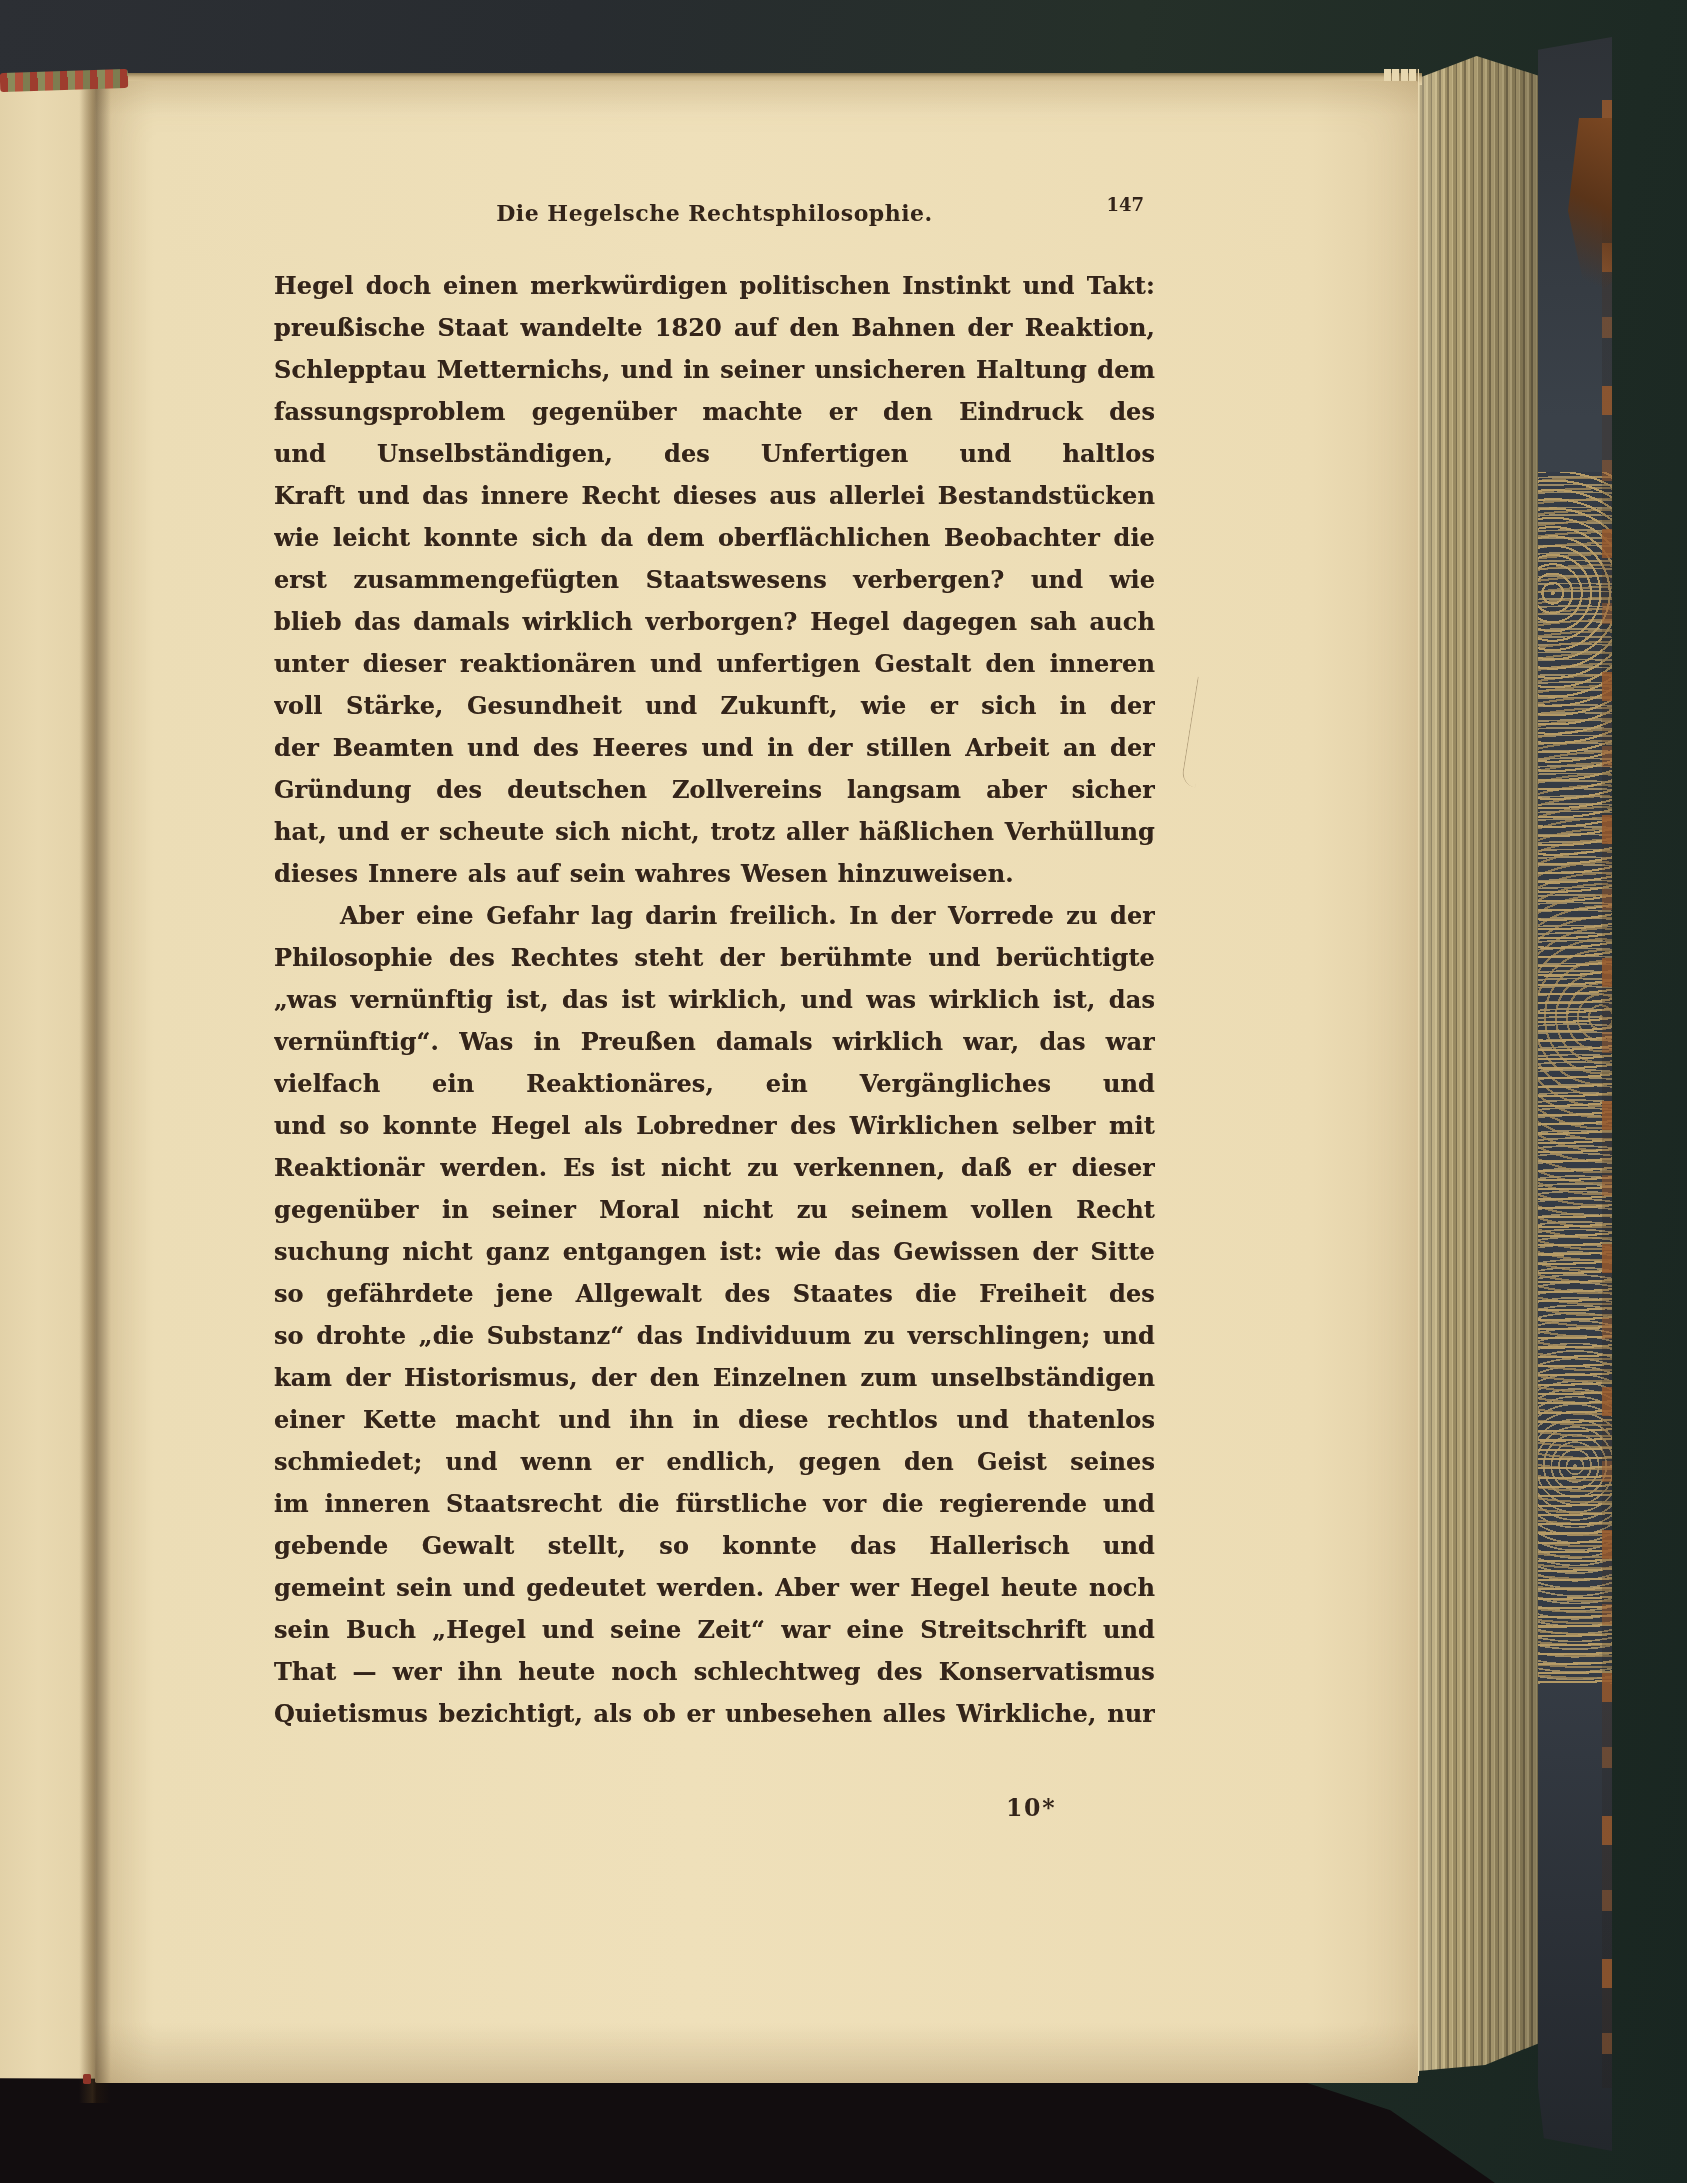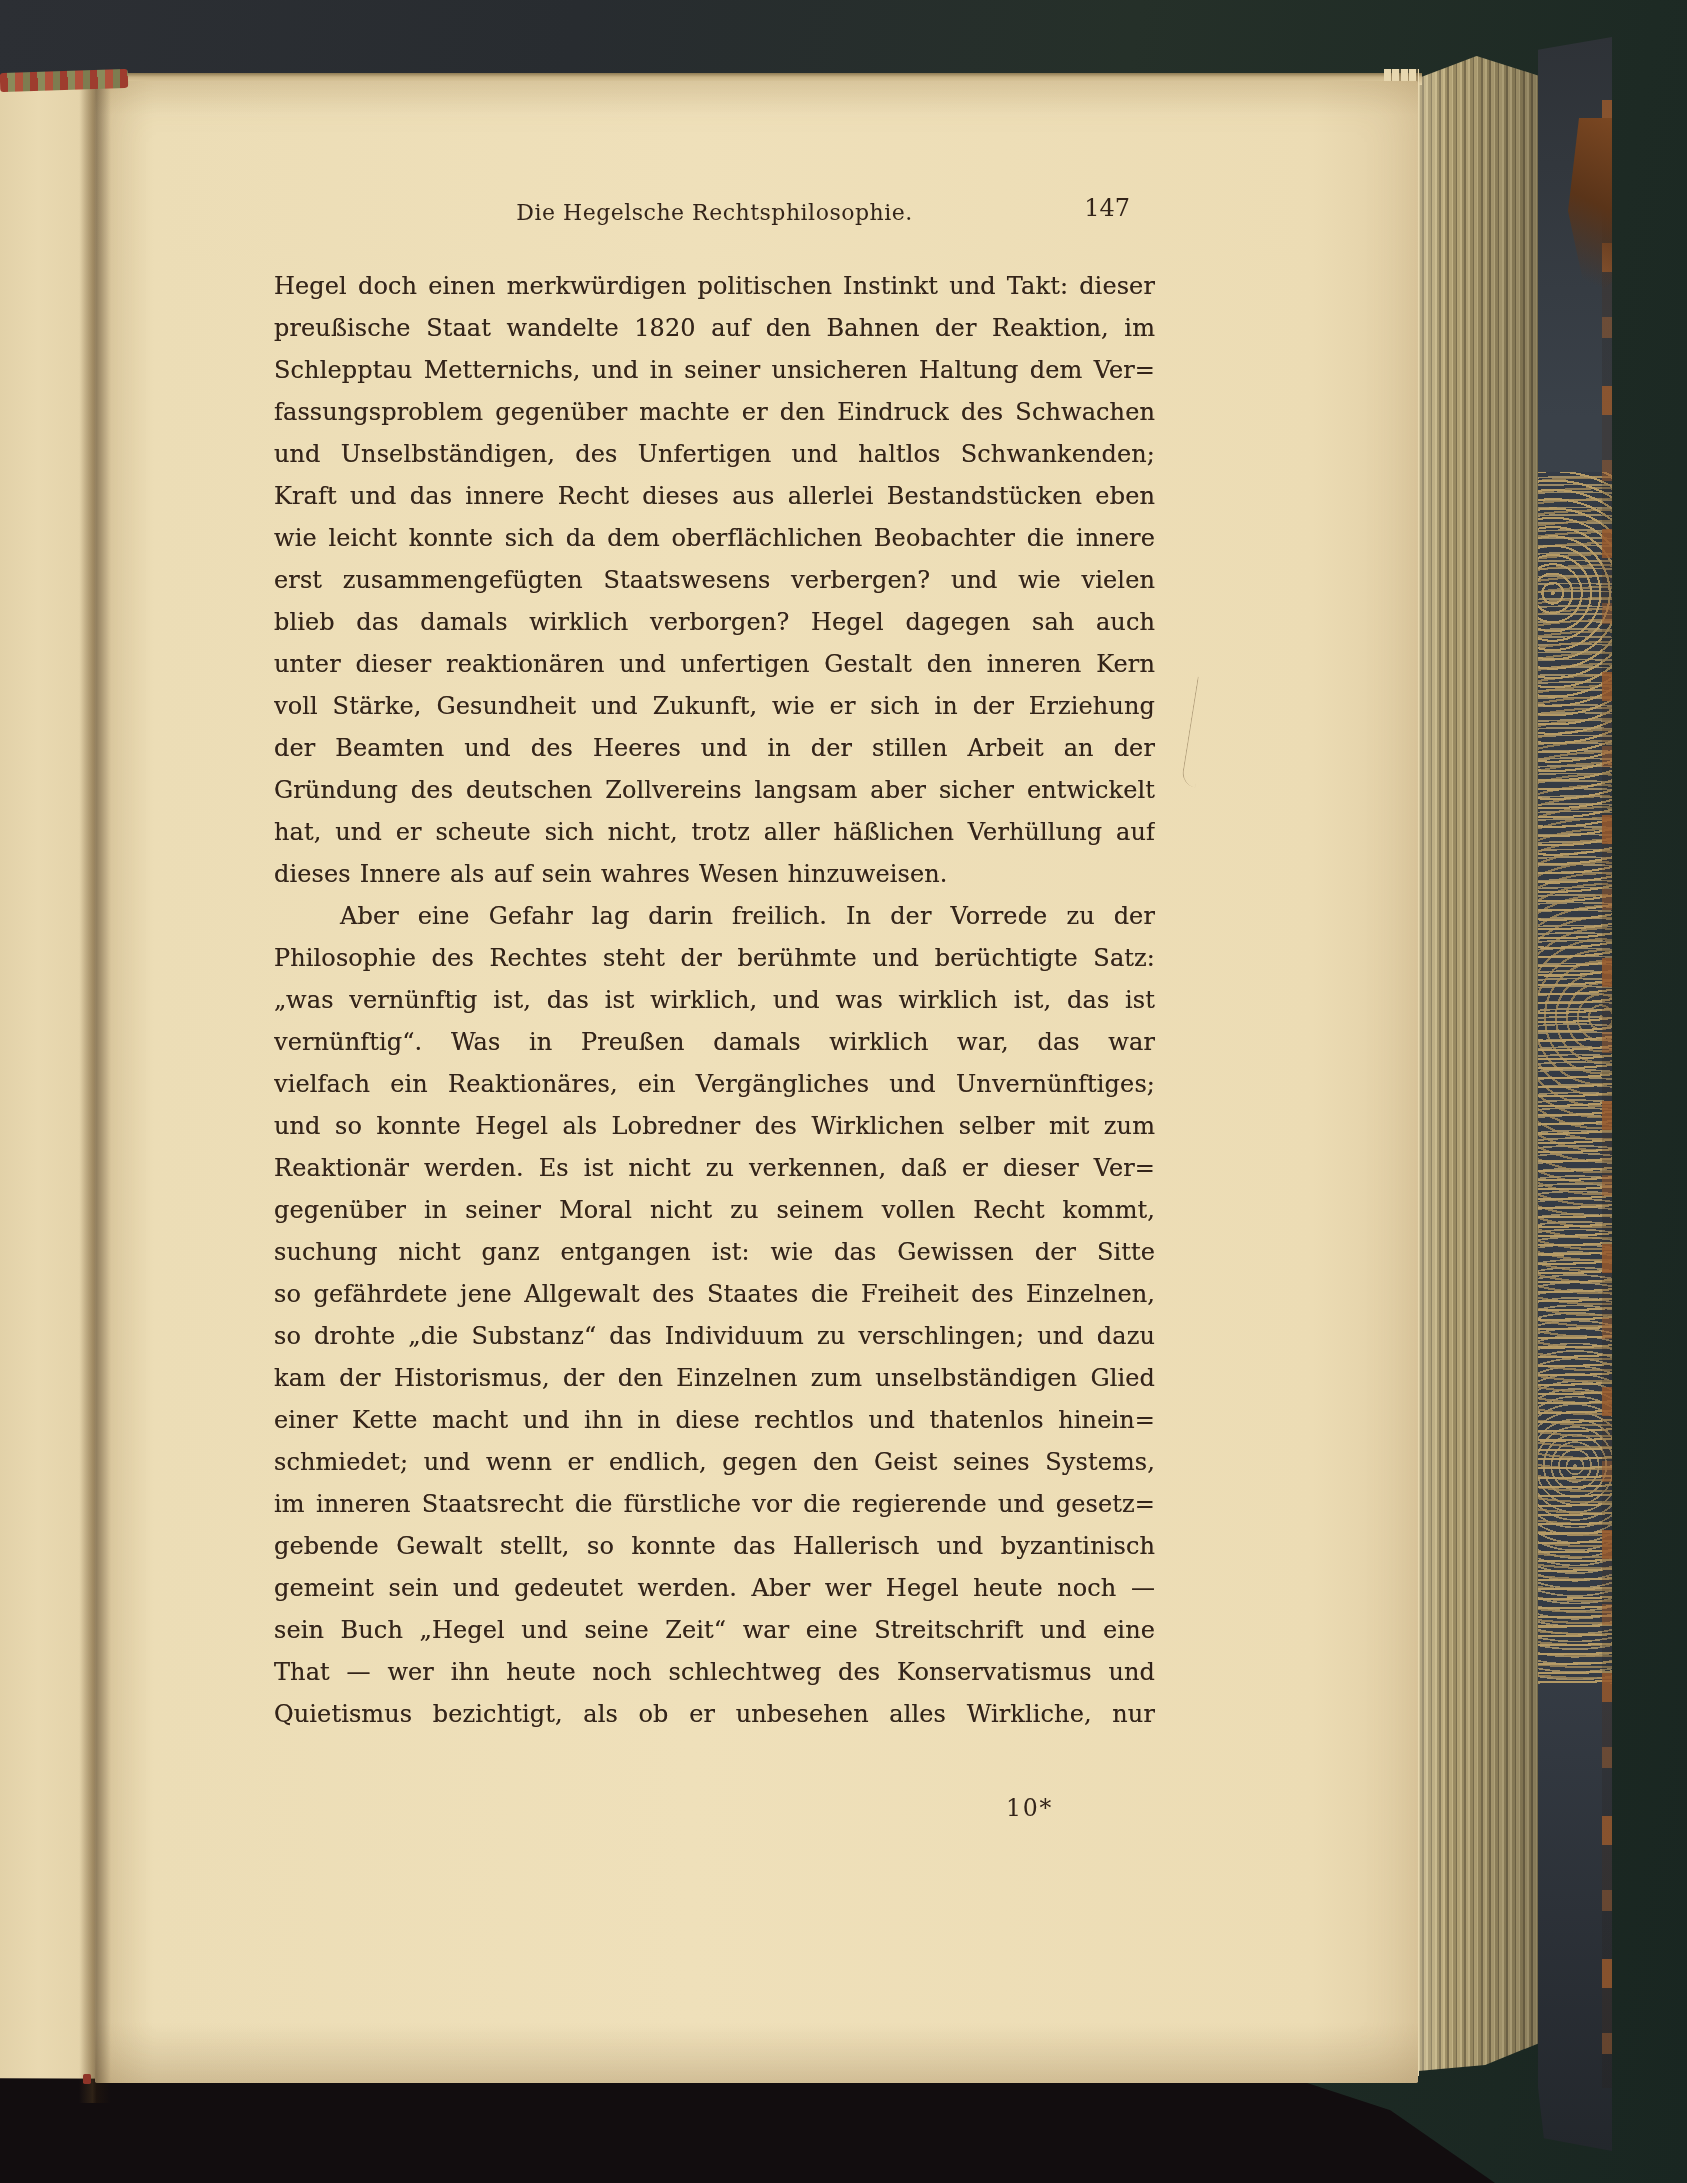--- a/index.html
+++ b/index.html
@@ -40,24 +40,24 @@
       repeating-radial-gradient(circle at 85% 45%,rgba(166,140,92,.8) 0 2.1px,rgba(0,0,0,0) 2.1px 11px),
       repeating-radial-gradient(circle at 50% 82%,rgba(200,172,116,.7) 0 1.7px,rgba(0,0,0,0) 1.7px 7.6px),
       #343b45;}
   .bottom-shadow{position:absolute;left:0;top:2076px;width:1495px;height:107px;z-index:3;background:#120d0f;
     clip-path:polygon(0 2%,35% 4%,86% 0,93% 32%,100% 100%,0 100%);}
   
   .page{position:absolute;left:95px;top:81px;width:1323px;height:2002px;z-index:6;border-radius:1.7px;
     background:
       linear-gradient(180deg,rgba(150,120,70,.14) 0,rgba(150,120,70,0) 34px,rgba(150,120,70,0) 1941px,rgba(120,90,50,.18) 100%),
       linear-gradient(90deg,#dac79d 0,var(--paper,#ecddb6) 59px,#efe0ba 45%,#ecdcb4 92%,#e0cda4 100%);
-    box-shadow:inset 0 0 51px rgba(140,110,60,.22);}
+    box-shadow:inset 0 0 51px rgba(140,110,60,.22);font-weight:bold;}
   .header-row{position:absolute;left:179px;top:115px;width:881px;height:37px;}
   .header-title{text-align:center;font-size:22px;line-height:34px;letter-spacing:0.5px;color:var(--ink,#33241a);}
-  .page-number{position:absolute;right:25px;top:-1.7px;font-size:24px;color:var(--ink,#33241a);text-align:center;}
+  .page-number{position:absolute;right:11px;top:-1.7px;font-size:18px;color:var(--ink,#33241a);text-align:center;}
   .text-body{position:absolute;left:179px;top:184px;width:881px;color:var(--ink,#33241a);}
   .line{height:42px;line-height:42px;font-size:24px;letter-spacing:0.1px;word-spacing:.06em;
     text-align:justify;text-align-last:justify;overflow:hidden;
     text-shadow:0 0 0.3px rgba(50,30,12,.55);}
   .line.flush{text-align-last:left;}
   .line.indent{padding-left:66px;}
   .signature-mark{position:absolute;left:911px;top:1713px;font-size:23.6px;letter-spacing:1.7px;color:var(--ink,#33241a);}
   .scratch-mark{position:absolute;left:1094px;top:596px;width:13.5px;height:110px;
     border-left:1.7px solid rgba(125,104,72,.5);border-radius:0 0 0 51px;transform:rotate(9deg);}
 </style>

